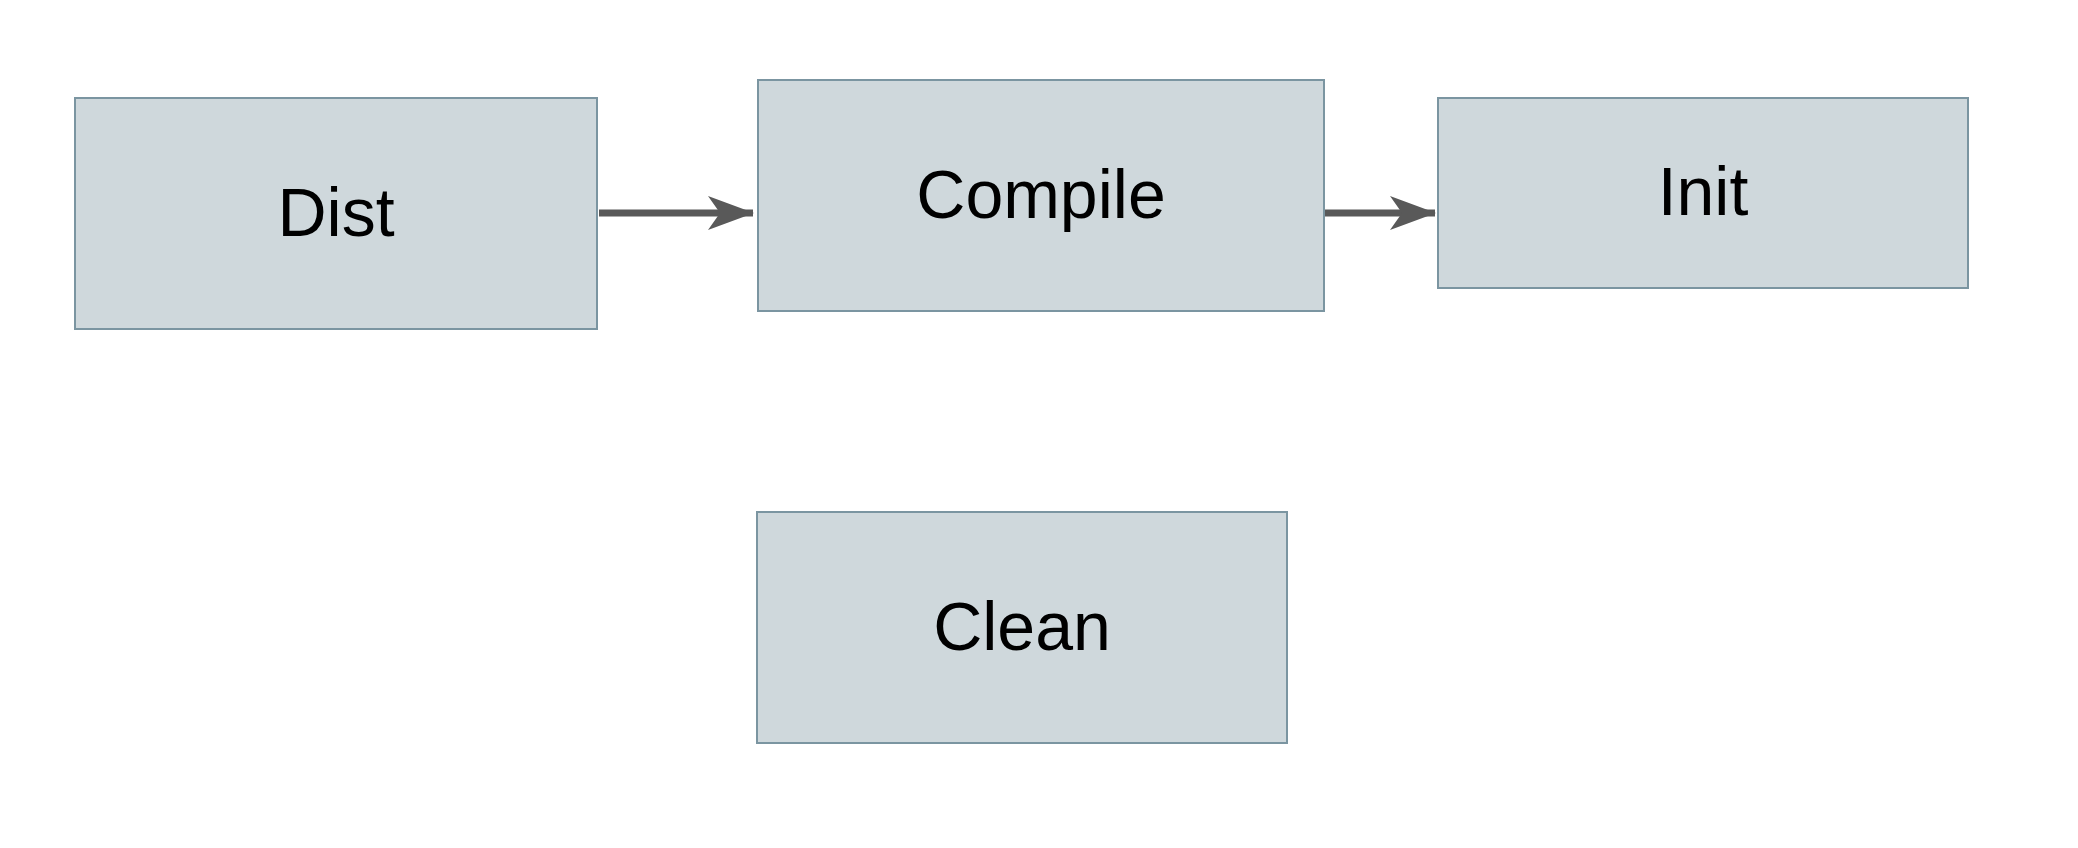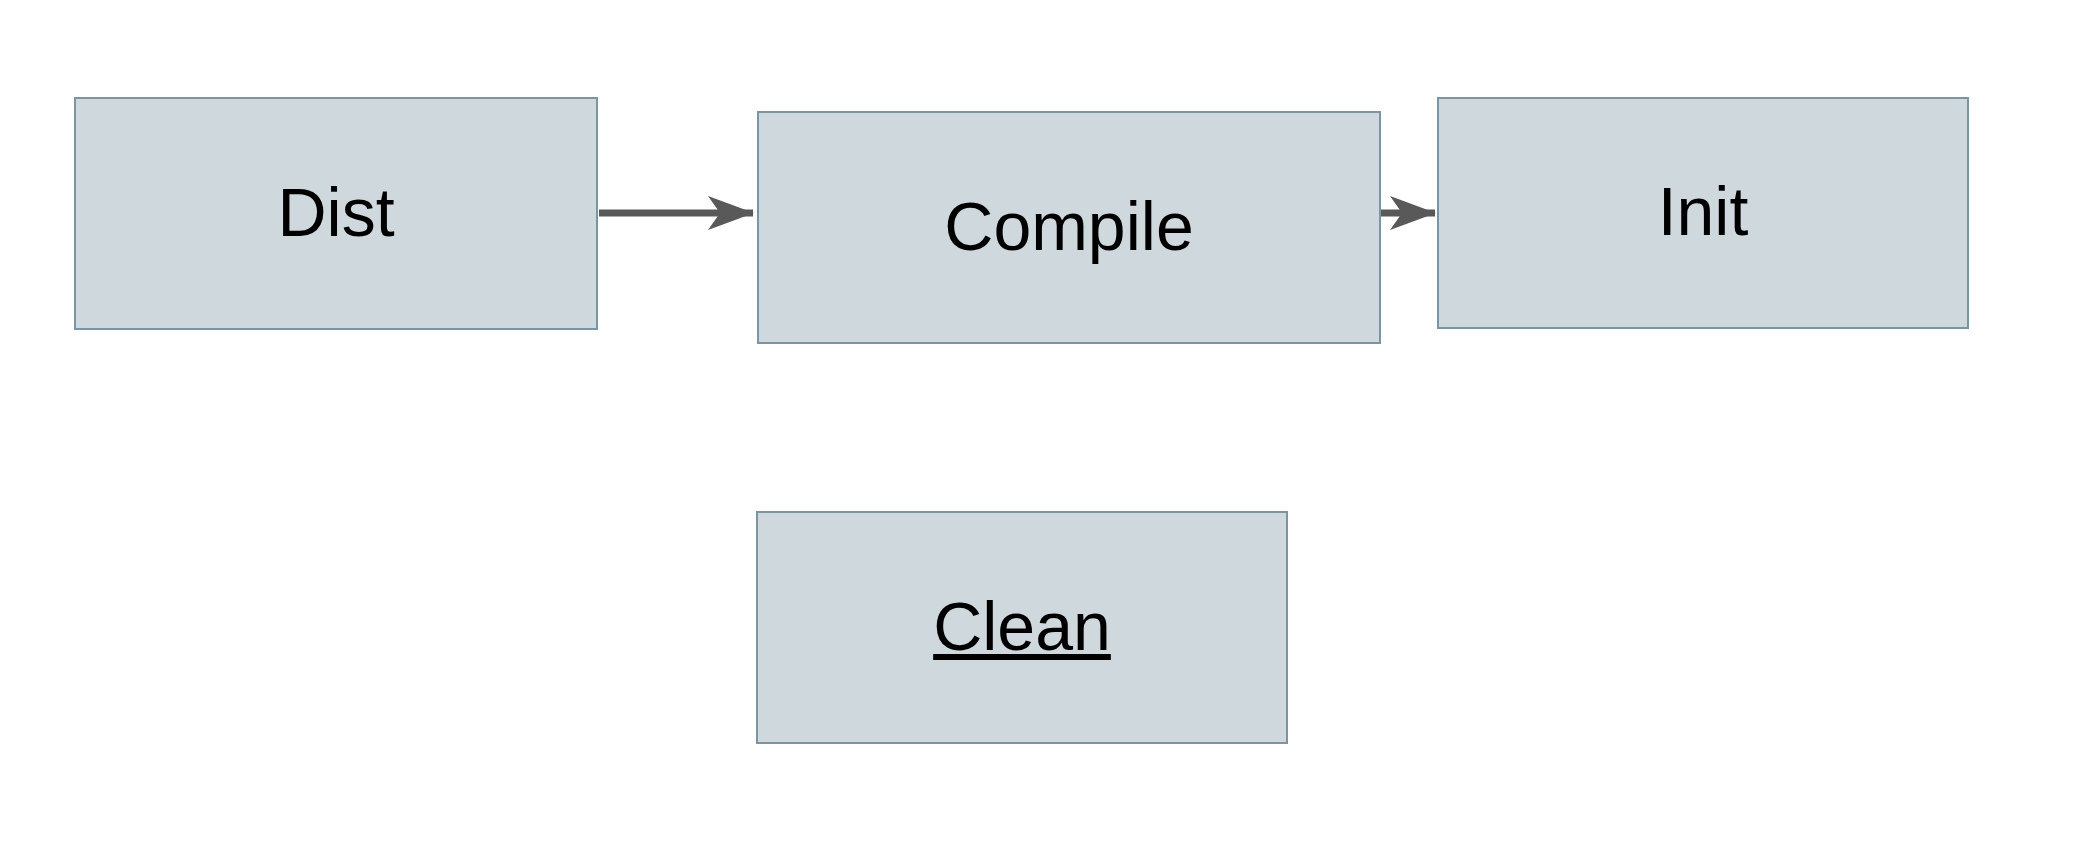--- a/index.html
+++ b/index.html
@@ -33,23 +33,23 @@
   }
   .node .label {
     font-size: 68px;
     line-height: 1;
     color: var(--text);
     letter-spacing: 0px;
     white-space: nowrap;
     transform: translateY(-2px);
   }
   .node-dist    { left: 74px;   top: 97px;  width: 524px; height: 233px; }
-  .node-compile { left: 757px;  top: 111px;  width: 624px; height: 233px; }
-  .node-init    { left: 1437px; top: 97px;  width: 532px; height: 232px; }
-  .node-clean   { left: 756px;  top: 511px; width: 532px; height: 233px; text-decoration: underline; }
+  .node-compile { left: 757px;  top: 79px;  width: 568px; height: 233px; }
+  .node-init    { left: 1437px; top: 97px;  width: 532px; height: 192px; }
+  .node-clean   { left: 756px;  top: 511px; width: 532px; height: 233px; }
   .edges-layer {
     position: absolute;
     left: 0; top: 0;
     width: 2078px;
     height: 848px;
     pointer-events: none;
   }
 </style>
 </head>
 <body>

